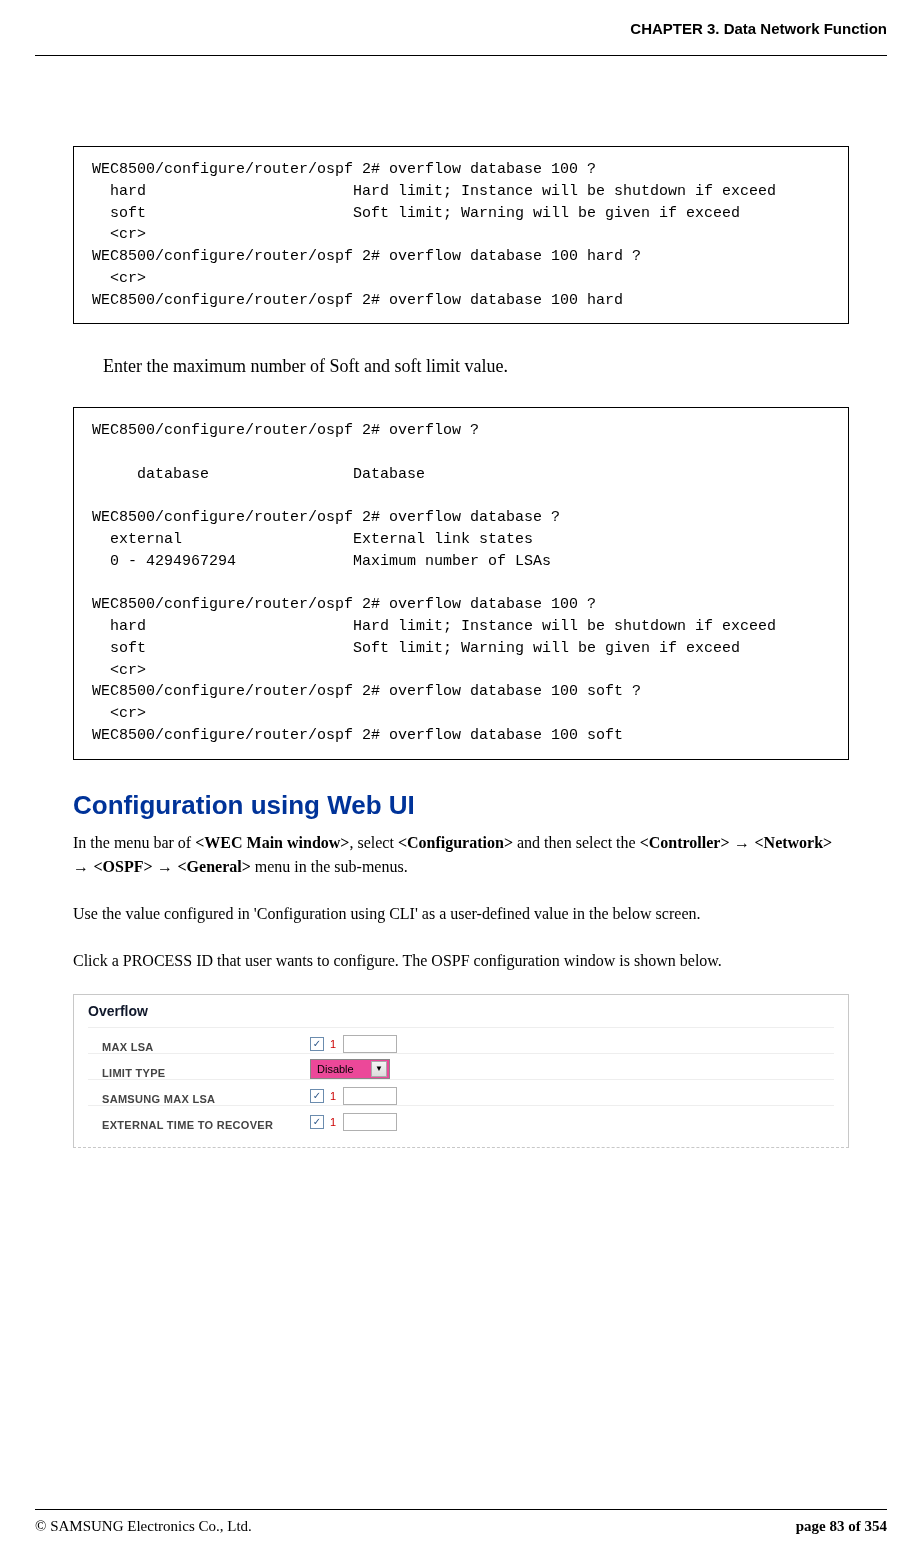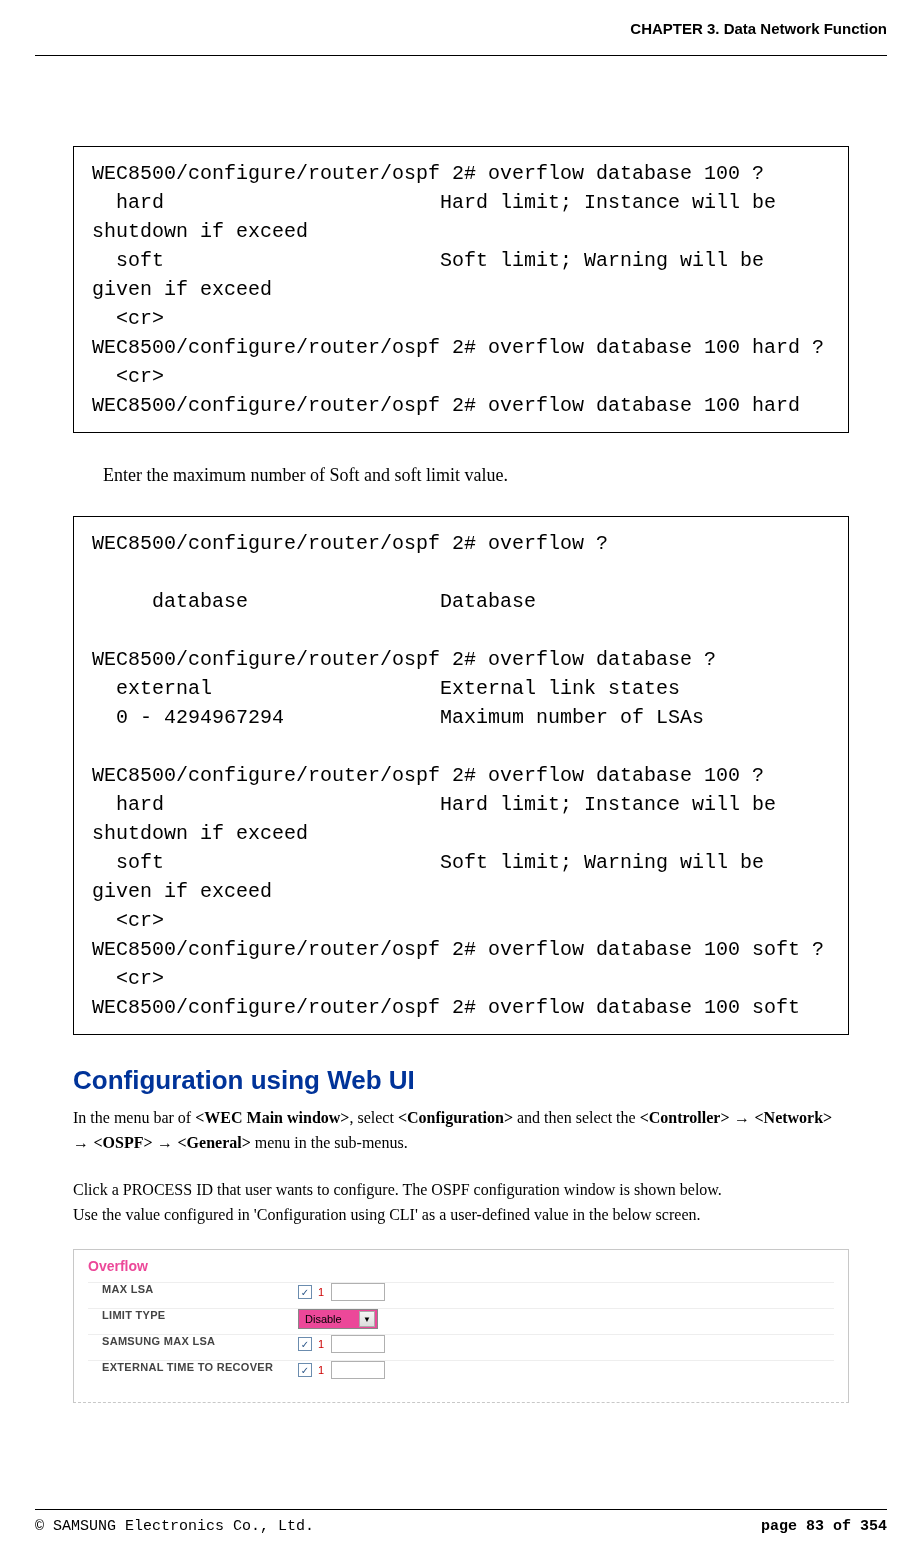--- a/index.html
+++ b/index.html
@@ -32,21 +32,21 @@
       margin-bottom: 2px;
     }
     .content {
       margin-top: 90px;
     }
     .code-box {
       border: 1px solid #000;
       padding: 12px 18px;
       margin: 0 38px 30px 38px;
       font-family: 'Courier New', monospace;
-      font-size: 20px;
+      font-size: 15px;
       line-height: 1.45;
       white-space: pre-wrap;
     }
     .instruction {
       margin: 0 38px 28px 68px;
       font-size: 18px;
       line-height: 1.4;
     }
     .section-heading {
       color: #003399;
@@ -71,31 +71,32 @@
     }
     .overflow-panel {
       margin: 20px 38px 0 38px;
       border: 1px solid #c8c8c8;
       border-bottom: 1px dashed #c8c8c8;
       background: #fff;
       padding: 8px 14px 16px 14px;
       position: relative;
     }
     .panel-title {
-      color: #ec4899;
+      color: #0f172a;
       font-family: Arial, sans-serif;
       font-weight: bold;
       font-size: 14px;
       margin-bottom: 8px;
     }
     .form-row {
       display: flex;
-      align-items: flex-start;
+      align-items: flex-end;
       height: 26px;
       border-top: 1px solid #eee;
+      gap: 12px;
     }
     .form-label {
       width: 210px;
       padding-left: 14px;
       font-family: Arial, sans-serif;
       font-weight: bold;
       font-size: 11px;
       color: #444;
       letter-spacing: 0.3px;
     }
@@ -156,21 +157,21 @@
       left: 35px;
       right: 35px;
     }
     .footer-line {
       border-top: 1.5px solid #000;
       margin-bottom: 8px;
     }
     .footer-row {
       display: flex;
       justify-content: space-between;
-      font-family: Liberation Mono, monospace;
+      font-family: Liberation Serif, serif;
       font-size: 15px;
     }
     .footer-page {
       font-weight: bold;
     }
   </style>
 </head>
 <body>
 
 <div class="page">
@@ -203,22 +204,22 @@
 WEC8500/configure/router/ospf 2# overflow database 100 soft ?
   &lt;cr&gt;
 WEC8500/configure/router/ospf 2# overflow database 100 soft</div>
 
     <div class="section-heading">Configuration using Web UI</div>
 
     <div class="body-text">
       <span>In the menu bar of </span><span class="bold">&lt;WEC Main window&gt;</span><span>, select </span><span class="bold">&lt;Configuration&gt;</span><span> and then select the </span><span class="bold">&lt;Controller&gt;</span><span class="arrow"> → </span><span class="bold">&lt;Network&gt;</span><span class="arrow"> → </span><span class="bold">&lt;OSPF&gt;</span><span class="arrow"> → </span><span class="bold">&lt;General&gt;</span><span> menu in the sub-menus.</span>
     </div>
 
+    <div class="body-text">Use the value configured in 'Configuration using CLI' as a user-defined value in the below screen.</div>
     <div class="body-text no-bottom">Click a PROCESS ID that user wants to configure. The OSPF configuration window is shown below.</div>
-    <div class="body-text">Use the value configured in 'Configuration using CLI' as a user-defined value in the below screen.</div>
 
     <div class="overflow-panel">
       <div class="panel-title">Overflow</div>
 
       <div class="form-row">
         <div class="form-label">MAX LSA</div>
         <div class="form-control">
           <span class="checkbox">✓</span>
           <span class="num-label">1</span>
           <span class="text-input"></span>

